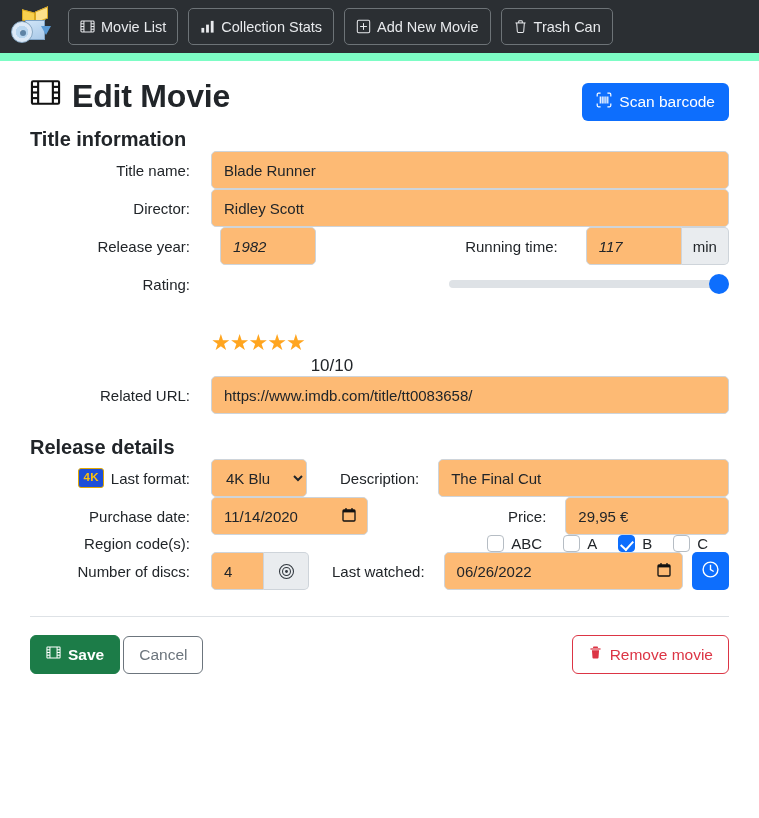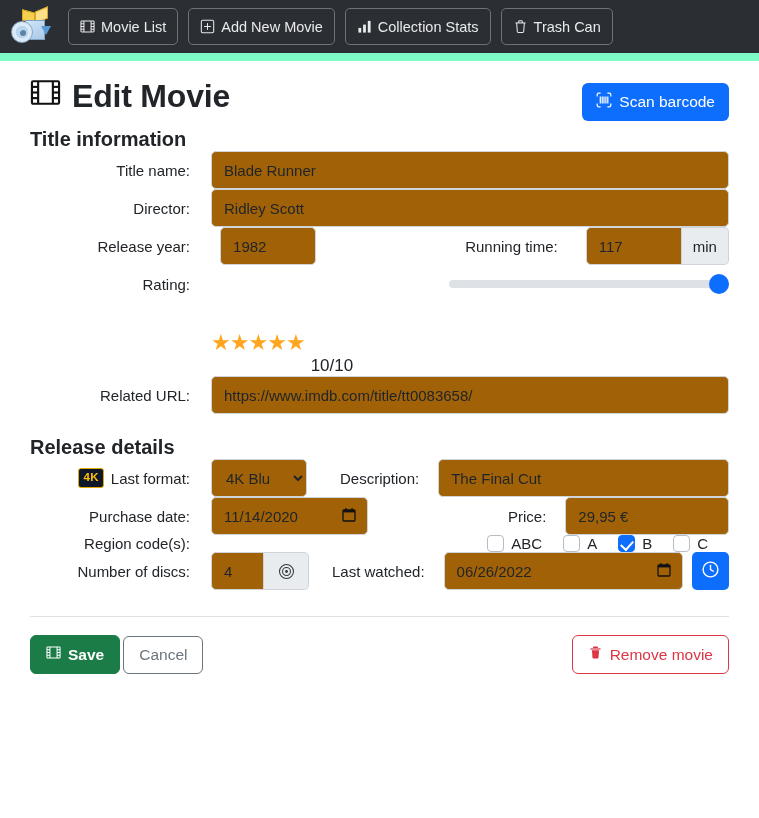--- a/index.html
+++ b/index.html
@@ -146,45 +146,45 @@
     white-space: nowrap;
   }
   .lbl.with-badge {
     display: flex;
     align-items: center;
     justify-content: flex-end;
     gap: 7px;
   }
   .badge-4k {
     display: inline-block;
-    background: #0f172a;
+    background: #1d4ed8;
     color: #ffc107;
     border: 1px solid #e0a800;
     border-radius: 3px;
     font-size: 11.5px;
     font-weight: bold;
     line-height: 1;
     padding: 3px 4px;
     letter-spacing: 0.3px;
   }
   .inp {
     height: 38px;
     border: 1px solid #ced4da;
     border-radius: 5px;
-    background: #a16207;
+    background: #fdba74;
     padding: 0 12px;
     font-family: "Liberation Sans", sans-serif;
     font-size: 15px;
     color: #212529;
     outline: none;
     min-width: 0;
   }
   .inp::placeholder { color: #8a9199; }
   .inp-grow { flex: 1 1 auto; }
-  .w96 { width: 96px; flex: 0 0 96px; }
+  .w96 { width: 96px; flex: 0 0 96px; font-style: italic; }
 
   .igroup { display: flex; align-items: stretch; }
   .igroup .inp { border-radius: 5px 0 0 5px; }
   .suffix {
     display: flex;
     align-items: center;
     justify-content: center;
     min-width: 45px;
     padding: 0 11px;
     background: #e9ecef;
@@ -343,38 +343,38 @@
         <line x1="11.8" y1="5.1" x2="15" y2="5.1"></line>
           <line x1="11.8" y1="8" x2="15" y2="8"></line>
           <line x1="11.8" y1="10.9" x2="15" y2="10.9"></line>
       </svg>
     </span>
     <span>Movie List</span>
   </button>
 
   <button class="nav-btn">
     <span>
+      <svg width="15" height="15" viewBox="0 0 16 16" fill="#e8eaed">
+        <rect x="1.5" y="9.5" width="3" height="5"></rect>
+        <rect x="6.5" y="6" width="3" height="8.5"></rect>
+        <rect x="11.5" y="2" width="3" height="12.5"></rect>
+      </svg>
+    </span>
+    <span>Collection Stats</span>
+  </button>
+
+  <button class="nav-btn">
+    <span>
       <svg width="15" height="15" viewBox="0 0 16 16" fill="none" stroke="#e8eaed" stroke-width="1.1">
         <rect x="1.4" y="1.4" width="13.2" height="13.2" rx="1.4"></rect>
         <line x1="8" y1="4.4" x2="8" y2="11.6"></line>
           <line x1="4.4" y1="8" x2="11.6" y2="8"></line>
       </svg>
     </span>
     <span>Add New Movie</span>
-  </button>
-
-  <button class="nav-btn">
-    <span>
-      <svg width="15" height="15" viewBox="0 0 16 16" fill="#e8eaed">
-        <rect x="1.5" y="9.5" width="3" height="5"></rect>
-        <rect x="6.5" y="6" width="3" height="8.5"></rect>
-        <rect x="11.5" y="2" width="3" height="12.5"></rect>
-      </svg>
-    </span>
-    <span>Collection Stats</span>
   </button>
 
   <button class="nav-btn">
     <span>
       <svg width="15" height="15" viewBox="0 0 16 16" fill="none" stroke="#e8eaed" stroke-width="1.1">
         <path d="M2.6 4.2h10.8"></path>
         <path d="M3.9 4.2l.7 9.2a1 1 0 0 0 1 .9h4.8a1 1 0 0 0 1-.9l.7-9.2"></path>
         <path d="M6.1 4.2V2.6a.8.8 0 0 1 .8-.8h2.2a.8.8 0 0 1 .8.8v1.6"></path>
       </svg>
     </span>

